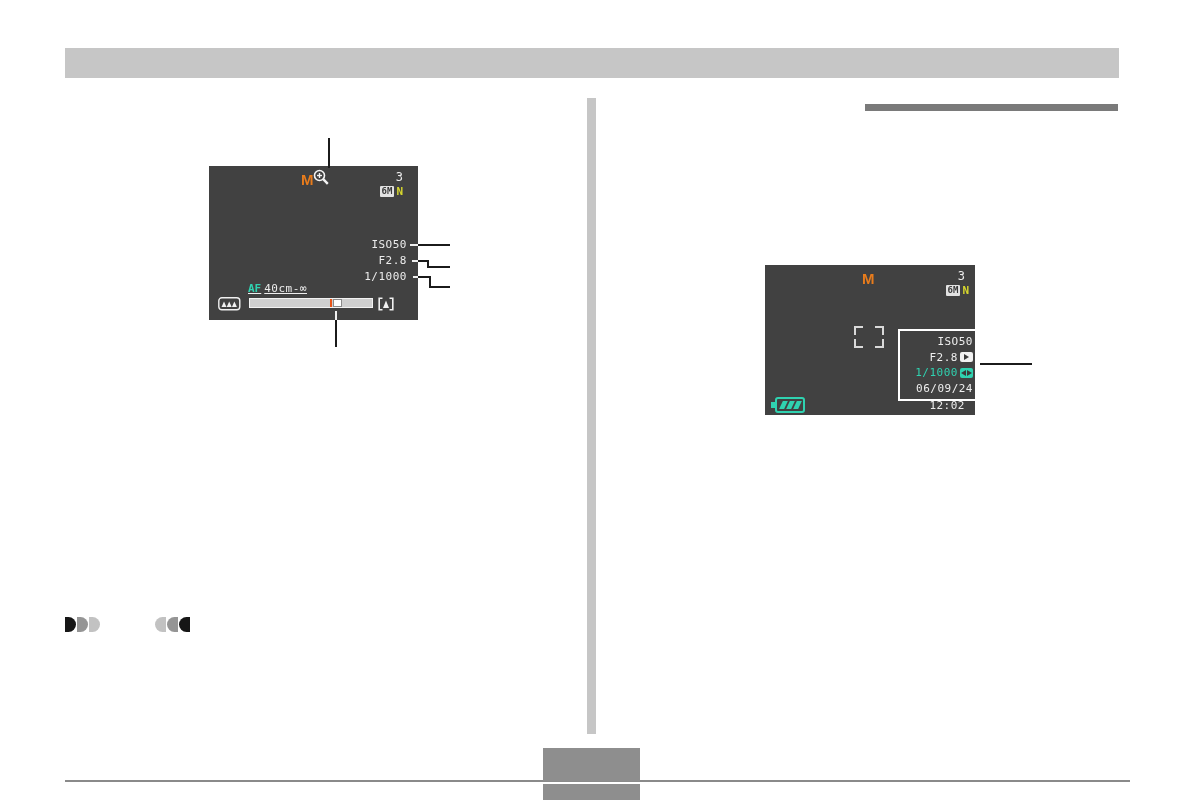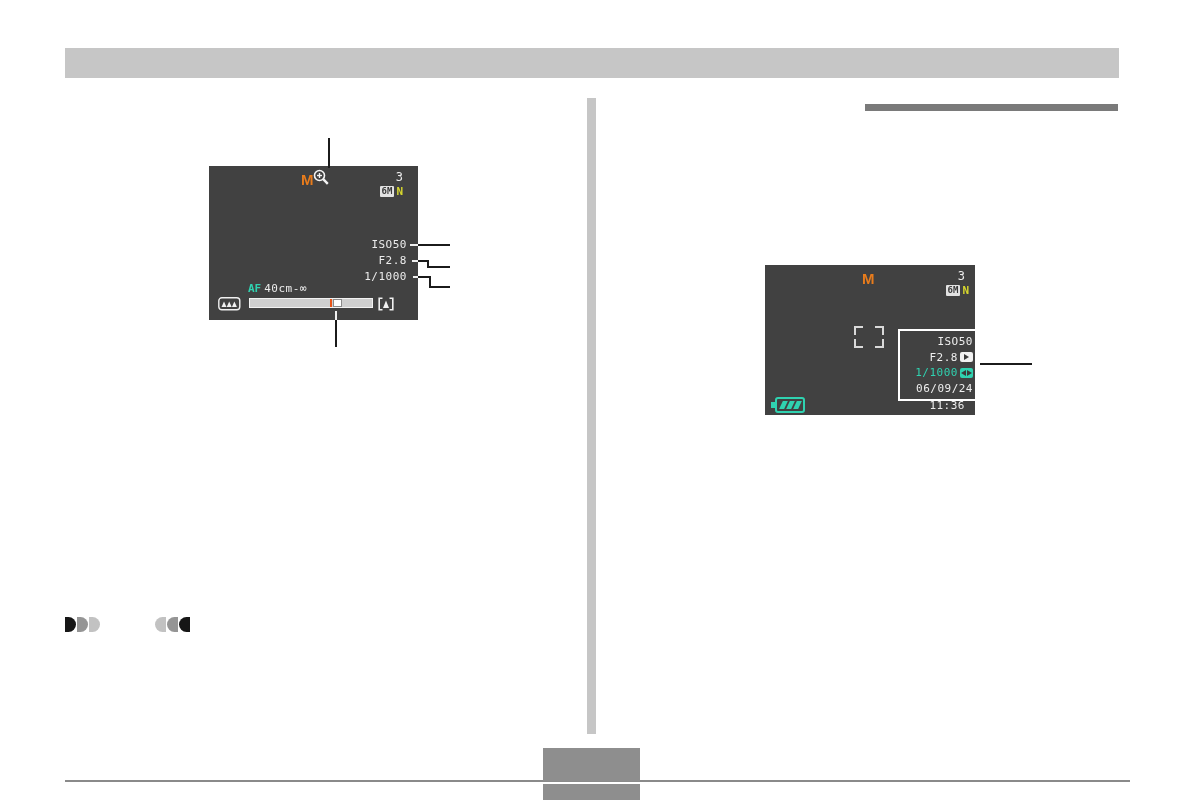--- a/index.html
+++ b/index.html
@@ -101,21 +101,21 @@
 
     <div class="abs size-row" style="right:15px;top:19px;">
       <span class="size-badge">6M</span>
       <span class="qletter">N</span>
     </div>
 
     <span class="abs lcd-val" style="right:11px;top:72px;">ISO50</span>
     <span class="abs lcd-val" style="right:11px;top:88px;">F2.8</span>
     <span class="abs lcd-val" style="right:11px;top:104px;">1/1000</span>
 
-    <div class="abs af-row" style="left:39px;top:116px;">
+    <div class="abs af-row" style="left:39px;top:116px;text-decoration:underline;">
       <span class="af-label">AF</span>
       <span class="lcd-val">40cm-∞</span>
     </div>
 
     <svg class="abs" style="left:9px;top:131px;" width="23" height="14">
       <rect x="0.8" y="0.8" width="21" height="12" rx="3" fill="none" stroke="#f0f0f0" stroke-width="1.4"></rect>
       <polygon points="3.5,10 6,4.5 8.5,10" fill="#f0f0f0"></polygon>
       <polygon points="8.7,10 11.2,4.5 13.7,10" fill="#f0f0f0"></polygon>
       <polygon points="13.9,10 16.4,4.5 18.9,10" fill="#f0f0f0"></polygon>
     </svg>
@@ -159,21 +159,21 @@
       <span class="qletter">N</span>
     </div>
 
     <div class="brackets">
       <div class="corner tl"></div>
       <div class="corner tr"></div>
       <div class="corner bl"></div>
       <div class="corner br"></div>
     </div>
 
-    <span class="time-text">11:36</span>
+    <span class="time-text">12:02</span>
 
     <div class="settings-panel">
       <div class="panel-row">
         <span>ISO50</span>
       </div>
       <div class="panel-row">
         <span>F2.8</span>
         <span class="arrow-badge white">
             <span class="tri-r"></span>
           </span>

